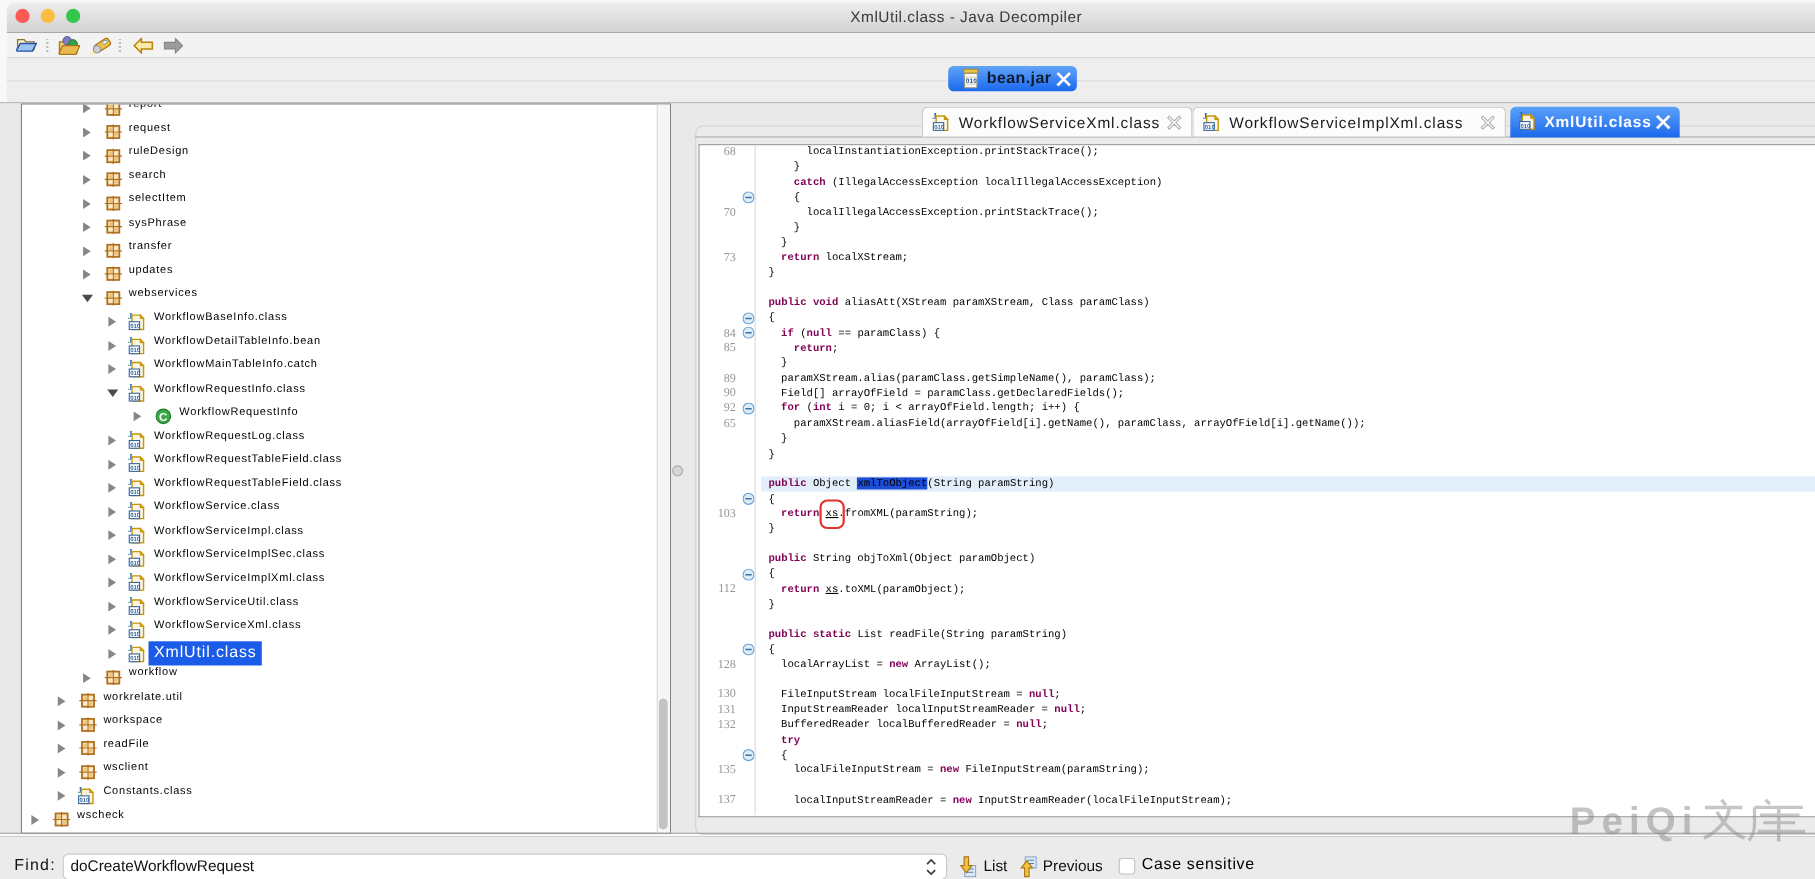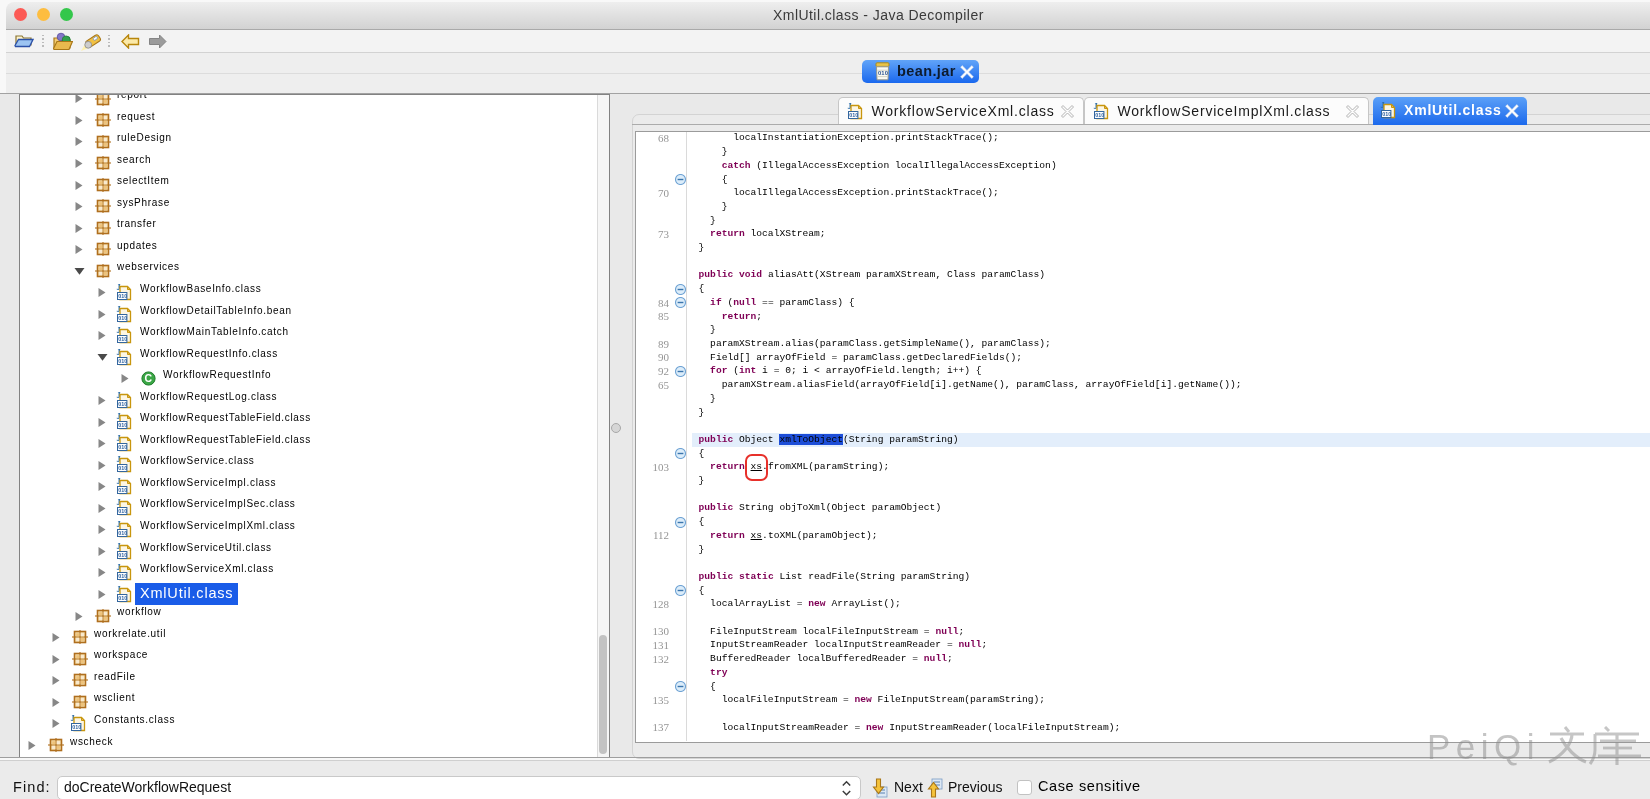--- a/index.html
+++ b/index.html
@@ -35,21 +35,21 @@
   border:1px solid #9b9b9b;border-right:none;overflow:hidden}
 .gnum{left:0px;width:33px;text-align:right;font-family:Liberation Serif, serif;
   font-size:11px;color:#959595;line-height:12px}
 .gline{left:49.5px;top:0px;width:1px;height:609px;background:#dadada}
 .codestack{font-family:"Liberation Mono",monospace;font-size:9.65px;line-height:13.7px;
   white-space:pre;color:#000}
 .codestack b{color:#7f0055}
 .codestack u{text-decoration:underline}
 .orange{background:#1d4ed8}
 .redbox{box-sizing:border-box;width:23px;height:27px;border:2.5px solid #e7302a;border-radius:7px}
-.wmark{left:1427px;top:727px;font-size:35px;font-weight:400;color:#8a8a8a;opacity:0.5;
+.wmark{left:1427px;top:727px;font-size:35px;font-weight:700;color:#8a8a8a;opacity:0.5;
   letter-spacing:5.5px}
 .line757{left:0px;top:757.2px;width:1650px;height:1.2px;background:#9e9e9e}
 .line759{left:0px;top:759.6px;width:1650px;height:1px;background:#cfcfcf}
 .findbar{left:0px;top:760.6px;width:1650px;height:38.4px;background:#ebebeb}
 .findfield{left:57px;top:775.5px;width:802px;height:22px;background:#fff;border:1px solid #c9c9c9;border-radius:5px}
 .checkbox{left:1017px;top:780px;width:13px;height:13px;background:#fff;border:1px solid #c2c2c2;border-radius:3px}
 </style></head>
 <body>
 <div id="stage">
 <div class="abs titlebar"></div>
@@ -582,21 +582,21 @@
 <svg class="abs" style="left:841px;top:779.5px" width="11" height="17" viewBox="0 0 11 17">
 <path d="M1.8 5.5 L5.5 1.8 L9.2 5.5" fill="none" stroke="#3c3c3c" stroke-width="1.5"></path>
 <path d="M1.8 11 L5.5 14.7 L9.2 11" fill="none" stroke="#3c3c3c" stroke-width="1.5"></path>
 </svg>
 <svg class="abs" style="left:871px;top:778px" width="17" height="20" viewBox="0 0 17 20">
 <rect x="6" y="9" width="10" height="10" fill="#dce8f5" stroke="#7a9cc4" stroke-width="0.8"></rect>
 <line x1="8" y1="12" x2="14" y2="12" stroke="#5b82b0" stroke-width="1"></line>
 <line x1="8" y1="15" x2="14" y2="15" stroke="#5b82b0" stroke-width="1"></line>
 <path d="M5.5 1 L9.5 1 L9.5 9 L12.5 9 L7.5 15.5 L2.5 9 L5.5 9 Z" fill="#f5c33b" stroke="#a97718" stroke-width="1.1"></path>
 </svg>
-<div class="abs" style="left:894px;top:779px;font-size:14px;color:#111">Next</div>
+<div class="abs" style="left:894px;top:779px;font-size:14px;color:#111">List</div>
 <svg class="abs" style="left:926px;top:778px" width="17" height="20" viewBox="0 0 17 20">
 <rect x="6" y="1" width="10" height="10" fill="#dce8f5" stroke="#7a9cc4" stroke-width="0.8"></rect>
 <line x1="8" y1="4" x2="14" y2="4" stroke="#5b82b0" stroke-width="1"></line>
 <line x1="8" y1="7" x2="14" y2="7" stroke="#5b82b0" stroke-width="1"></line>
 <path d="M5.5 19 L9.5 19 L9.5 11 L12.5 11 L7.5 4.5 L2.5 11 L5.5 11 Z" fill="#f5c33b" stroke="#a97718" stroke-width="1.1"></path>
 </svg>
 <div class="abs" style="left:948px;top:779px;font-size:14px;color:#111">Previous</div>
 <div class="abs checkbox"></div>
 <div class="abs" style="left:1038px;top:778px;font-size:14.5px;letter-spacing:0.6px;color:#000">Case sensitive</div>
 

